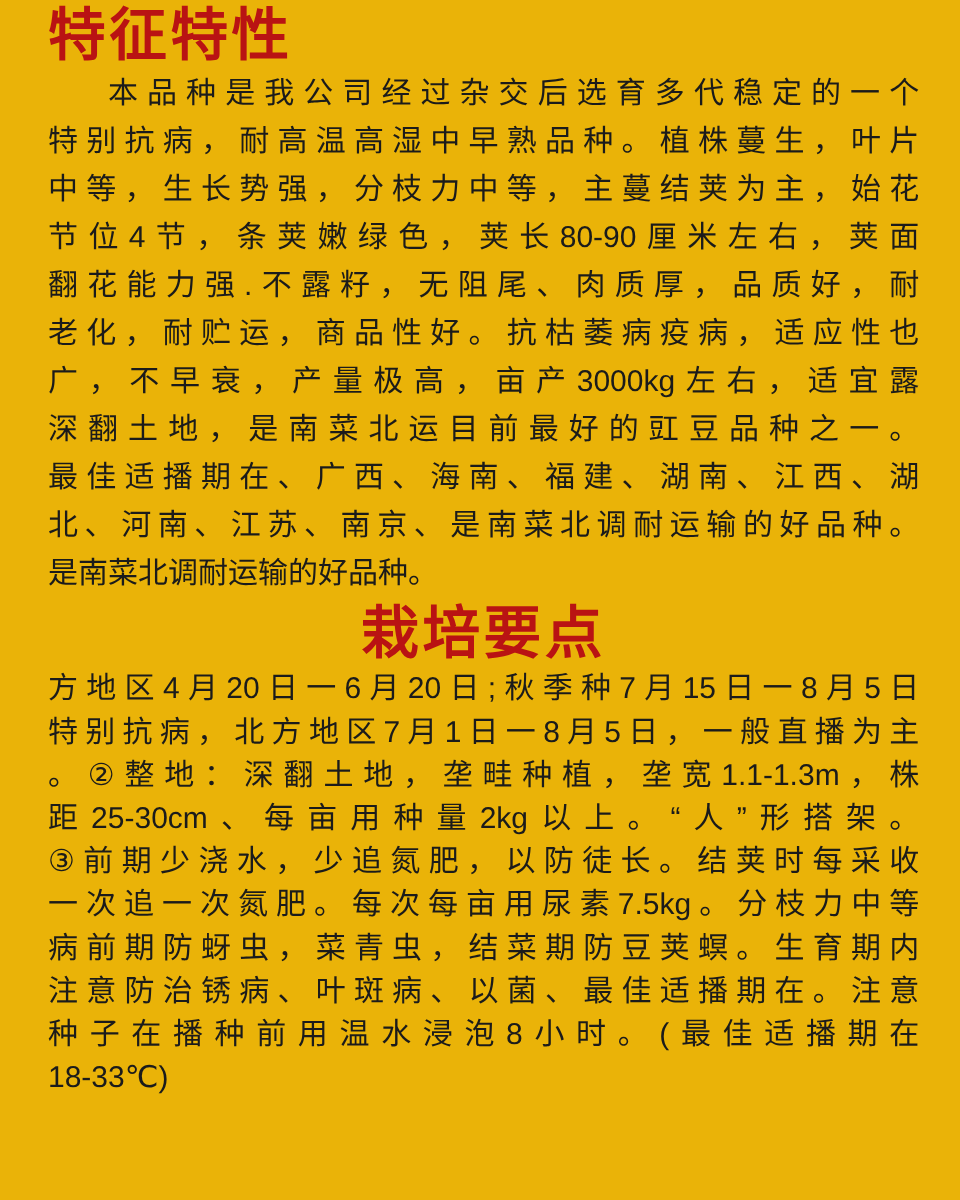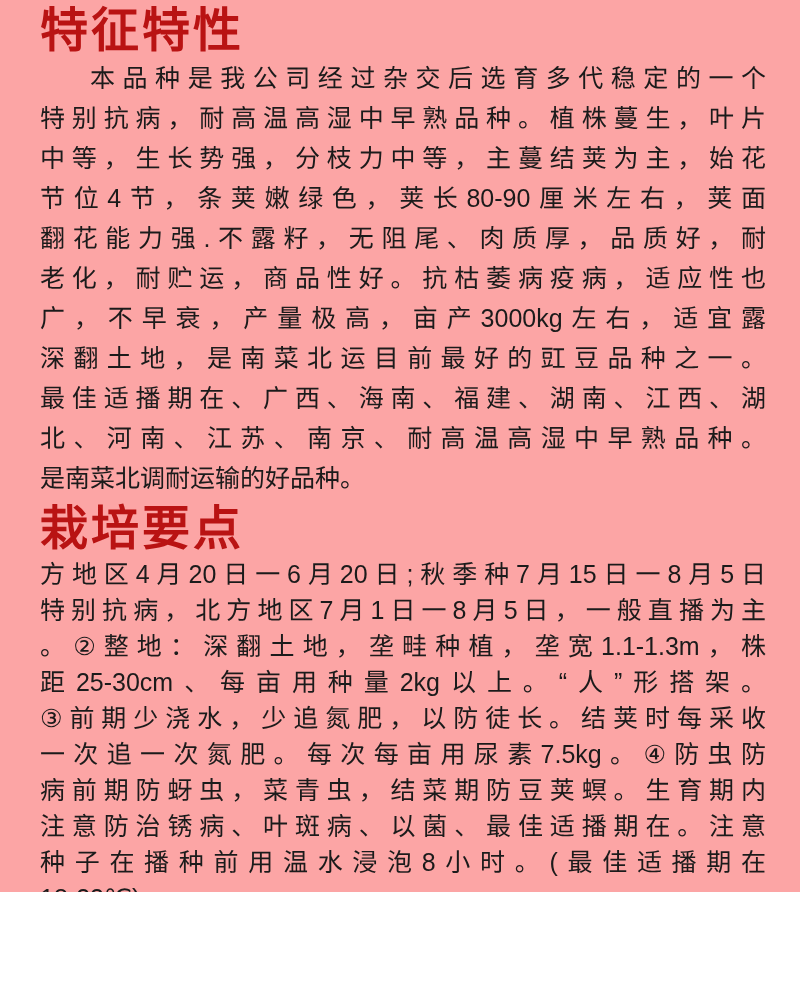--- a/index.html
+++ b/index.html
@@ -3,24 +3,24 @@
 <meta charset="utf-8">
 <style>
   html, body {
     margin: 0;
     padding: 0;
     background: #ffffff;
   }
   .page {
     position: relative;
     width: 800px;
-    height: 892px;
+    height: 1000px;
     box-sizing: border-box;
     padding: 2px 34px 16px 40px;
-    background: #fca5a5;
+    background: #eab308;
     font-family: "Liberation Sans", "DejaVu Sans", sans-serif;
     overflow: hidden;
   }
   .heading {
     margin: 0;
     color: var(--heading-color, #b91313);
     font-family: "DejaVu Serif", "Liberation Serif", serif;
     font-weight: bold;
     font-size: 48px;
     line-height: 56px;
@@ -38,53 +38,53 @@
     overflow: hidden;
   }
   .text-line.indent {
     text-indent: 2em;
   }
   .text-line:last-child {
     text-align-last: left;
   }
   .para-1 .text-line { line-height: 40px; }
   .para-2 .text-line { line-height: 36px; }
-  .section-2 .heading { margin-top: 2px; }
+  .section-2 .heading { margin-top: 2px; text-align: center; }
 </style>
 </head>
 <body style="background: rgb(255, 255, 255);">
 
 <div class="page">
 
   <section class="section-1">
     <h1 class="heading">特征特性</h1>
     <div class="para para-1">
         <div class="text-line indent">本品种是我公司经过杂交后选育多代稳定的一个</div>
         <div class="text-line">特别抗病，耐高温高湿中早熟品种。植株蔓生，叶片</div>
         <div class="text-line">中等，生长势强，分枝力中等，主蔓结荚为主，始花</div>
         <div class="text-line">节位4节，条荚嫩绿色，荚长80-90厘米左右，荚面</div>
         <div class="text-line">翻花能力强.不露籽，无阻尾、肉质厚，品质好，耐</div>
         <div class="text-line">老化，耐贮运，商品性好。抗枯萎病疫病，适应性也</div>
         <div class="text-line">广，不早衰，产量极高，亩产3000kg左右，适宜露</div>
         <div class="text-line">深翻土地，是南菜北运目前最好的豇豆品种之一。</div>
         <div class="text-line">最佳适播期在、广西、海南、福建、湖南、江西、湖</div>
-        <div class="text-line">北、河南、江苏、南京、耐高温高湿中早熟品种。</div>
+        <div class="text-line">北、河南、江苏、南京、是南菜北调耐运输的好品种。</div>
         <div class="text-line">是南菜北调耐运输的好品种。</div>
       </div>
   </section>
 
   <section class="section-2">
     <h1 class="heading">栽培要点</h1>
     <div class="para para-2">
         <div class="text-line">方地区4月20日一6月20日;秋季种7月15日一8月5日</div>
         <div class="text-line">特别抗病，北方地区7月1日一8月5日，一般直播为主</div>
         <div class="text-line">。②整地：深翻土地，垄畦种植，垄宽1.1-1.3m，株</div>
         <div class="text-line">距25-30cm、每亩用种量2kg以上。“人”形搭架。</div>
         <div class="text-line">③前期少浇水，少追氮肥，以防徒长。结荚时每采收</div>
-        <div class="text-line">一次追一次氮肥。每次每亩用尿素7.5kg。④防虫防</div>
+        <div class="text-line">一次追一次氮肥。每次每亩用尿素7.5kg。分枝力中等</div>
         <div class="text-line">病前期防蚜虫，菜青虫，结菜期防豆荚螟。生育期内</div>
         <div class="text-line">注意防治锈病、叶斑病、以菌、最佳适播期在。注意</div>
         <div class="text-line">种子在播种前用温水浸泡8小时。(最佳适播期在</div>
         <div class="text-line">18-33℃)</div>
       </div>
   </section>
 
 </div>
 
 </body></html>

